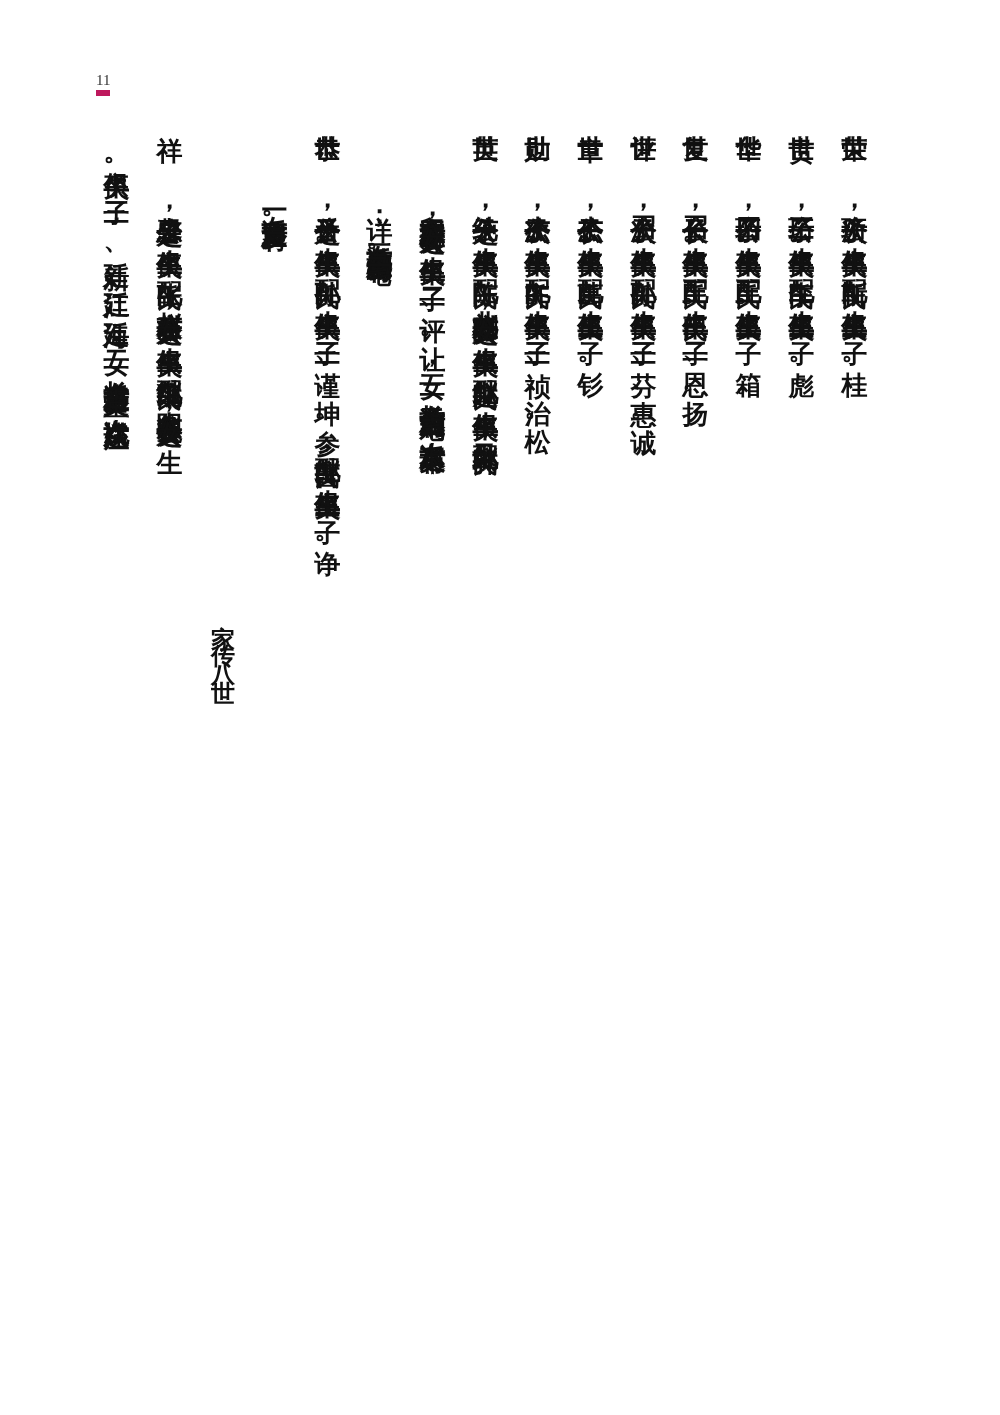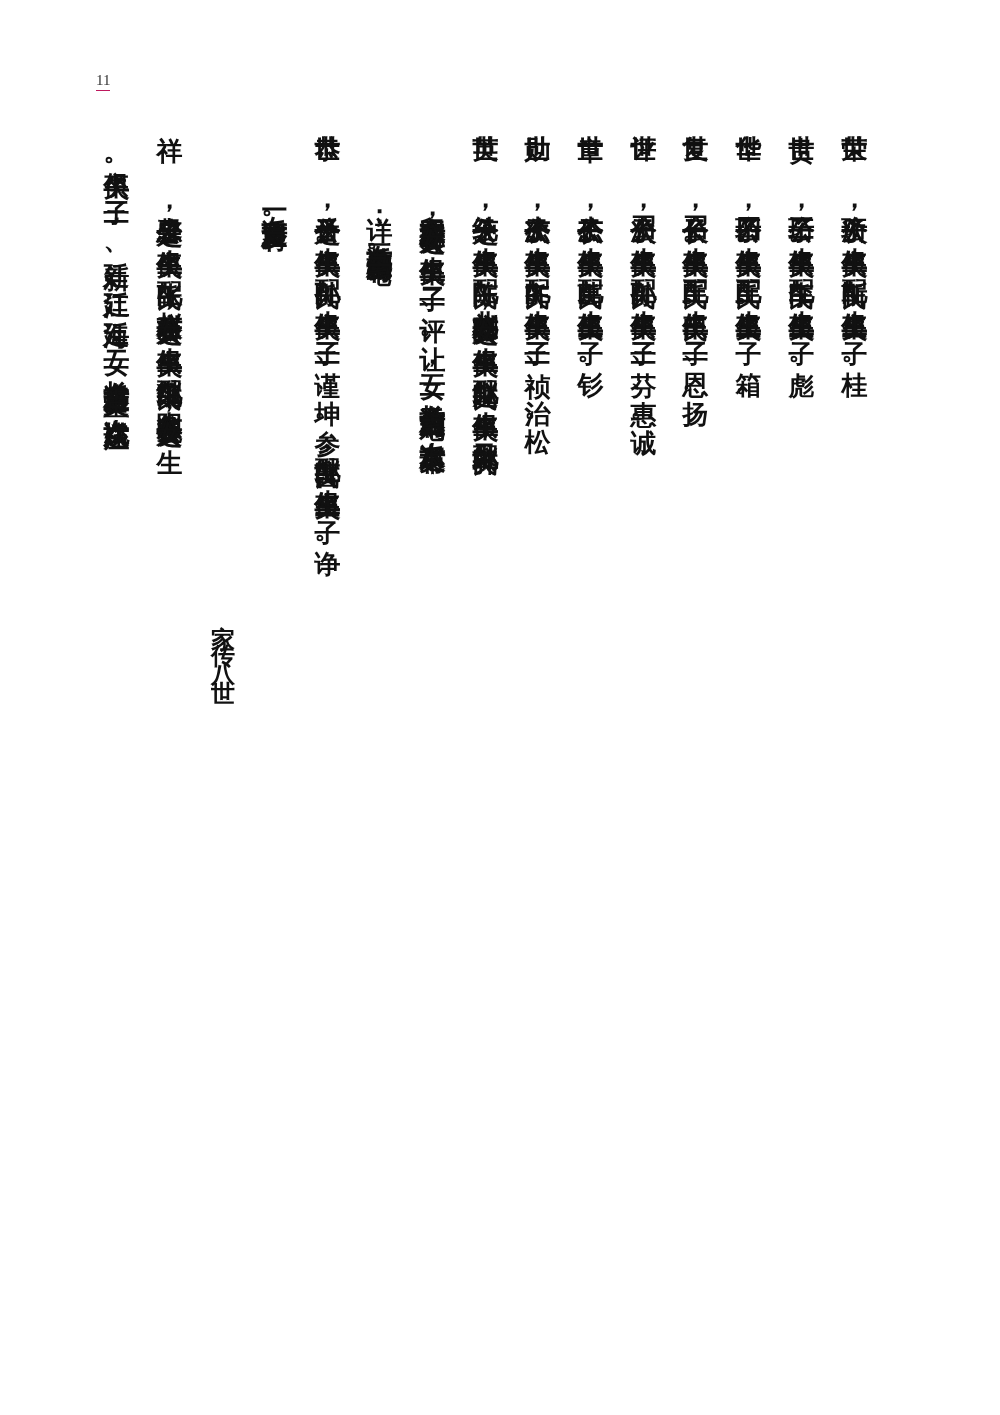--- a/index.html
+++ b/index.html
@@ -2,21 +2,21 @@
 <html><head>
 <meta charset="utf-8">
 <style>
   html, body { margin: 0; padding: 0; }
   body {
     width: 1000px; height: 1415px; background: #ffffff; position: relative;
     overflow: hidden; font-family: "DejaVu Sans", sans-serif; color: #111;
   }
   .page-num {
     position: absolute; left: 96px; top: 72px; font-family: "Liberation Serif", serif;
-    font-size: 15px; color: #333; border-bottom: 1px solid #be185d; padding-bottom: 2px;
+    font-size: 15px; color: #333; border-bottom: 6px solid #be185d; padding-bottom: 2px;
     line-height: 16px;
   }
   .col {
     position: absolute; writing-mode: vertical-rl; text-orientation: upright;
     font-size: 26px; line-height: 30px; letter-spacing: 1.2px; font-weight: bold;
     white-space: nowrap;
   }
   .name { top: 115px; letter-spacing: 0px; }
   .body { top: 195px; }
   .cont { top: 195px; }

